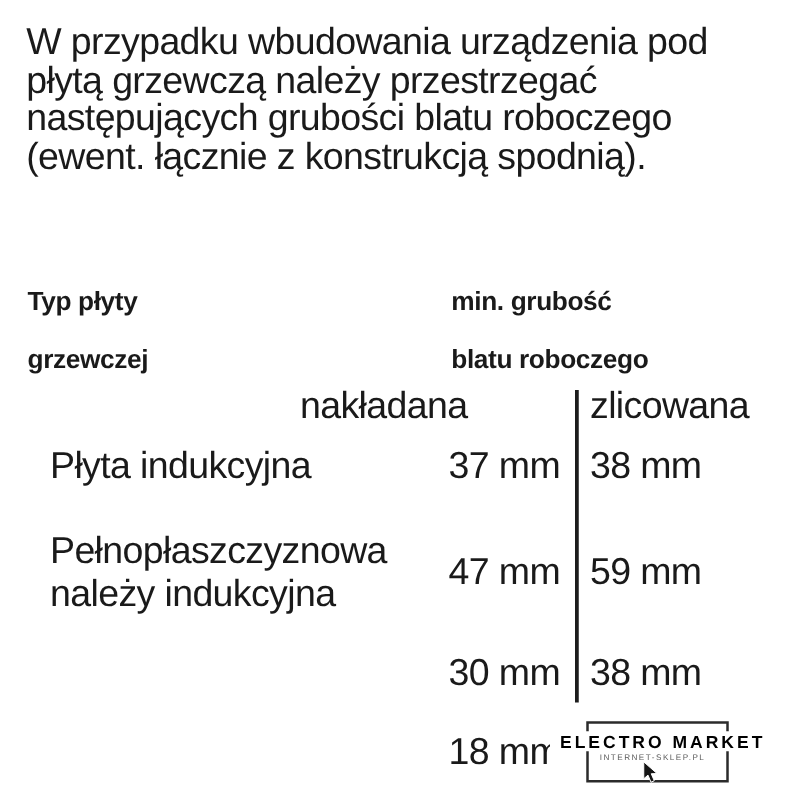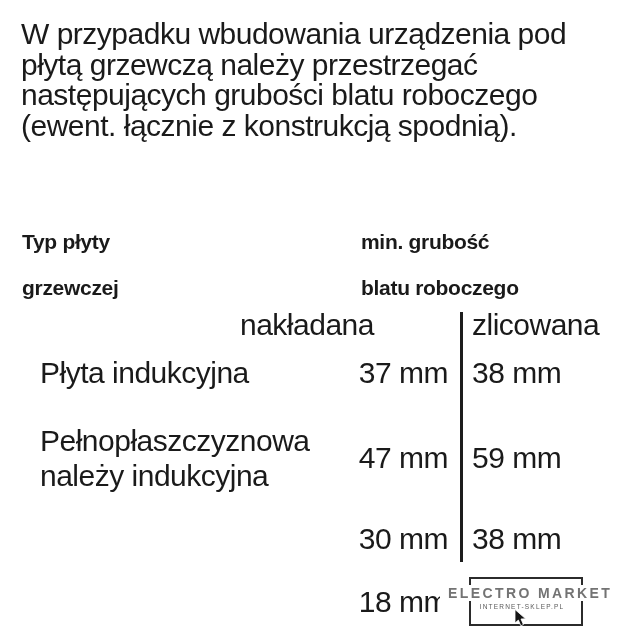--- a/index.html
+++ b/index.html
@@ -53,21 +53,21 @@
     border: 2px solid #2b2b2b;
   }
   .wm-brand {
     position: absolute;
     left: 8px; top: 14px; width: 148px;
     background: #ffffff;
     text-align: center;
     font-size: 14px; font-weight: 700;
     letter-spacing: 2.4px;
     line-height: 16px;
-    color: #737373;
+    color: #000000;
     white-space: nowrap;
   }
   .wm-tagline {
     position: absolute;
     left: 24px; top: 32px; width: 116px;
     text-align: center;
     font-size: 6.5px;
     letter-spacing: 1.2px;
     line-height: 8px;
     color: #5a5a5a;

